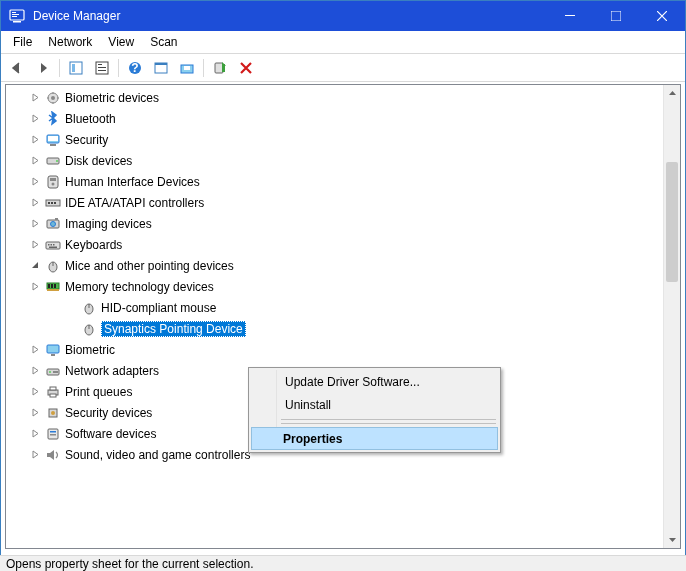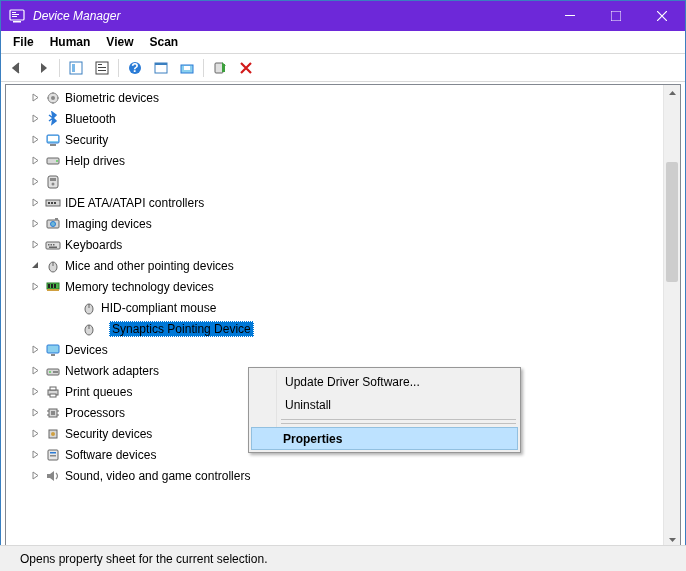--- a/index.html
+++ b/index.html
@@ -1,63 +1,63 @@
 <!DOCTYPE html>
 <html><head>
 <meta charset="utf-8">
 <style>
 * { margin: 0; padding: 0; box-sizing: border-box; font-family: "Segoe UI", Tahoma, sans-serif; font-size: 12px; }
 body { width: 686px; height: 571px; background: #fff; overflow: hidden; border: 1px solid #3a7fc0; }
 
 
-.titlebar { height: 30px; background: #6d28d9; color: #fff; display: flex; align-items: center; padding: 0 0 0 8px; font-style: italic; }
+.titlebar { height: 30px; background: #1d4ed8; color: #fff; display: flex; align-items: center; padding: 0 0 0 8px; }
 .titlebar .app-icon { width: 16px; height: 16px; margin-right: 8px; display: inline-flex; align-items: center; justify-content: center; }
 .titlebar .title { flex: 1; }
 .titlebar .win-btn { width: 46px; height: 30px; display: flex; align-items: center; justify-content: center; color: #fff; }
 
 
-.menubar { height: 23px; background: #fff; display: flex; align-items: center; padding: 0 4px; border-bottom: 1px solid #d9d9d9; font-weight: bold; }
+.menubar { height: 23px; background: #fff; display: flex; align-items: center; padding: 0 4px; border-bottom: 1px solid #d9d9d9; }
 .menubar .menu-item { padding: 2px 8px; }
 
 
 .toolbar { height: 28px; background: #fff; display: flex; align-items: center; padding: 0 4px; border-bottom: 1px solid #d9d9d9; gap: 2px; }
 .toolbar .tb-btn { width: 24px; height: 22px; display: flex; align-items: center; justify-content: center; border: 1px solid transparent; }
 .toolbar .sep { width: 1px; height: 18px; background: #d9d9d9; margin: 0 2px; }
 
 
 .tree-wrap { position: absolute; left: 5px; right: 5px; top: 84px; bottom: 22px; border: 1px solid #828790; background: #fff; overflow: hidden; }
 .tree-scroll { position: absolute; left: 0; right: 17px; top: 0; bottom: 0; overflow: hidden; }
 .tree { padding: 2px 0 2px 0; }
 .tree-row { display: flex; align-items: center; height: 21px; padding-left: 12px; white-space: nowrap; }
 .tree-row .expander { width: 11px; height: 11px; margin-right: 4px; display: inline-flex; align-items: center; justify-content: center; color: #6b6b6b; }
 .tree-row .expander.expanded { color: #333; }
 .tree-row .dev-icon { width: 16px; height: 16px; margin-right: 4px; display: inline-flex; align-items: center; justify-content: center; }
 .tree-row .label { }
 .tree-row.level1 { padding-left: 24px; }
 .tree-row.level2 { padding-left: 60px; align-items: center; }
-.tree-row.selected .label { background: #0078d7; color: #000000; border: 1px dotted #fff; padding: 0 2px; margin-left: 8px; }
+.tree-row.selected .label { background: #0078d7; color: #ffffff; border: 1px dotted #fff; padding: 0 2px; }
 .tree-row.selected .label::before { content: ""; }
 
 
 .vscroll { position: absolute; right: 0; top: 0; bottom: 0; width: 17px; background: #f0f0f0; border-left: 1px solid #e5e5e5; display: flex; flex-direction: column; }
 .vscroll .arrow { height: 17px; display: flex; align-items: center; justify-content: center; color: #666; }
 .vscroll .track { flex: 1; position: relative; }
 .vscroll .thumb { position: absolute; left: 2px; right: 2px; top: 60px; height: 120px; background: #cdcdcd; border-radius: 2px; }
 
 
-.context-menu { position: absolute; left: 248px; top: 367px; width: 273px; background: #f0f0f0; border: 1px solid #979797; box-shadow: 2px 2px 3px rgba(0,0,0,.3); padding: 2px; z-index: 100; }
+.context-menu { position: absolute; left: 248px; top: 367px; width: 253px; background: #f0f0f0; border: 1px solid #979797; box-shadow: 2px 2px 3px rgba(0,0,0,.3); padding: 2px; z-index: 100; }
 .context-menu .cm-gutter { position: absolute; left: 2px; top: 2px; bottom: 2px; width: 26px; background: #f0f0f0; border-right: 1px solid #e3e3e3; }
 .context-menu .cm-item { position: relative; height: 23px; display: flex; align-items: center; padding-left: 34px; padding-right: 10px; z-index: 1; }
 .context-menu .cm-item.highlight { background: #bde2ff; border: 1px solid #92c0e0; padding-left: 31px; }
 .context-menu .cm-item.highlight .cm-label { font-weight: bold; }
 .context-menu .cm-sep { height: 1px; background: #c0c0c0; margin: 3px 2px 3px 30px; position: relative; z-index: 1; }
 .context-menu .cm-item.bold .cm-label { font-weight: bold; }
 
 
-.statusbar { position: absolute; left: 0; right: 0; bottom: 0; height: 26px; background: #f0f0f0; border-top: 1px solid #d9d9d9; display: flex; align-items: center; padding: 0 20px; }
+.statusbar { position: absolute; left: 0; right: 0; bottom: 0; height: 16px; background: #f0f0f0; border-top: 1px solid #d9d9d9; display: flex; align-items: center; padding: 0 6px; }
 
 </style>
 </head>
 <body>
 
 <div class="titlebar">
   <span class="app-icon">
     <svg width="16" height="16" viewBox="0 0 16 16">
         <rect x="1" y="2" width="14" height="10" rx="1" fill="none" stroke="#fff" stroke-width="1.2"></rect>
         <rect x="4" y="13" width="8" height="1.5" fill="#fff"></rect>
@@ -79,21 +79,21 @@
     </div>
   <div class="win-btn">
       <svg width="10" height="10">
         <path d="M0 0 L10 10 M10 0 L0 10" stroke="#fff" stroke-width="1.2"></path>
       </svg>
     </div>
 </div>
 
 <div class="menubar">
   <div class="menu-item">File</div>
-  <div class="menu-item">Human</div>
+  <div class="menu-item">Network</div>
   <div class="menu-item">View</div>
   <div class="menu-item">Scan</div>
 </div>
 
 <div class="toolbar">
   <div class="tb-btn">
       <svg width="14" height="14">
         <path d="M9 2 L3 7 L9 12" fill="none" stroke="#5a5a5a" stroke-width="1.5"></path>
         <path d="M9 2 L3 7 L9 12 Z" fill="#5a5a5a"></path>
       </svg>
@@ -204,35 +204,36 @@
             <svg width="9" height="9">
               <path d="M2 1 L7 4.5 L2 8 Z" fill="none" stroke="#888"></path>
             </svg>
           </span>
           <span class="dev-icon">
             <svg width="16" height="16" viewBox="0 0 16 16">
               <rect x="2" y="5" width="12" height="6" rx="1" fill="#d8d8d8" stroke="#666"></rect>
               <circle cx="12" cy="8" r="1" fill="#5ad05a"></circle>
             </svg>
           </span>
-          <span class="label">Help drives</span>
+          <span class="label">Disk devices</span>
         </div>
         <div class="tree-row level1">
           <span class="expander">
             <svg width="9" height="9">
               <path d="M2 1 L7 4.5 L2 8 Z" fill="none" stroke="#888"></path>
             </svg>
           </span>
           <span class="dev-icon">
             <svg width="16" height="16" viewBox="0 0 16 16">
               <rect x="3" y="2" width="10" height="12" rx="2" fill="#e0e0e0" stroke="#666"></rect>
               <rect x="5" y="4" width="6" height="3" fill="#888"></rect>
               <circle cx="8" cy="10" r="1.5" fill="#888"></circle>
             </svg>
           </span>
+          <span class="label">Human Interface Devices</span>
         </div>
         <div class="tree-row level1">
           <span class="expander">
             <svg width="9" height="9">
               <path d="M2 1 L7 4.5 L2 8 Z" fill="none" stroke="#888"></path>
             </svg>
           </span>
           <span class="dev-icon">
             <svg width="16" height="16" viewBox="0 0 16 16">
               <rect x="1" y="5" width="14" height="6" fill="#d8d8d8" stroke="#666"></rect>
@@ -331,21 +332,21 @@
             <svg width="9" height="9">
               <path d="M2 1 L7 4.5 L2 8 Z" fill="none" stroke="#888"></path>
             </svg>
           </span>
           <span class="dev-icon">
             <svg width="16" height="16" viewBox="0 0 16 16">
               <rect x="2" y="3" width="12" height="8" rx="1" fill="#8bd0ef" stroke="#2a7bd6"></rect>
               <rect x="6" y="12" width="4" height="2" fill="#888"></rect>
             </svg>
           </span>
-          <span class="label">Devices</span>
+          <span class="label">Biometric</span>
         </div>
         <div class="tree-row level1">
           <span class="expander">
             <svg width="9" height="9">
               <path d="M2 1 L7 4.5 L2 8 Z" fill="none" stroke="#888"></path>
             </svg>
           </span>
           <span class="dev-icon">
             <svg width="16" height="16" viewBox="0 0 16 16">
               <rect x="2" y="6" width="12" height="6" rx="1" fill="#d8d8d8" stroke="#666"></rect>
@@ -362,38 +363,20 @@
             </svg>
           </span>
           <span class="dev-icon">
             <svg width="16" height="16" viewBox="0 0 16 16">
               <rect x="3" y="6" width="10" height="5" fill="#d8d8d8" stroke="#666"></rect>
               <rect x="5" y="3" width="6" height="3" fill="#fff" stroke="#666"></rect>
               <rect x="5" y="10" width="6" height="3" fill="#fff" stroke="#666"></rect>
             </svg>
           </span>
           <span class="label">Print queues</span>
-        </div>
-        <div class="tree-row level1">
-          <span class="expander">
-            <svg width="9" height="9">
-              <path d="M2 1 L7 4.5 L2 8 Z" fill="none" stroke="#888"></path>
-            </svg>
-          </span>
-          <span class="dev-icon">
-            <svg width="16" height="16" viewBox="0 0 16 16">
-              <rect x="4" y="4" width="8" height="8" fill="#d8d8d8" stroke="#666"></rect>
-              <rect x="6" y="6" width="4" height="4" fill="#888"></rect>
-              <line x1="4" y1="6" x2="2" y2="6" stroke="#666"></line>
-              <line x1="4" y1="10" x2="2" y2="10" stroke="#666"></line>
-              <line x1="12" y1="6" x2="14" y2="6" stroke="#666"></line>
-              <line x1="12" y1="10" x2="14" y2="10" stroke="#666"></line>
-            </svg>
-          </span>
-          <span class="label">Processors</span>
         </div>
         <div class="tree-row level1">
           <span class="expander">
             <svg width="9" height="9">
               <path d="M2 1 L7 4.5 L2 8 Z" fill="none" stroke="#888"></path>
             </svg>
           </span>
           <span class="dev-icon">
             <svg width="16" height="16" viewBox="0 0 16 16">
               <rect x="4" y="4" width="8" height="8" fill="#d8d8d8" stroke="#666"></rect>

